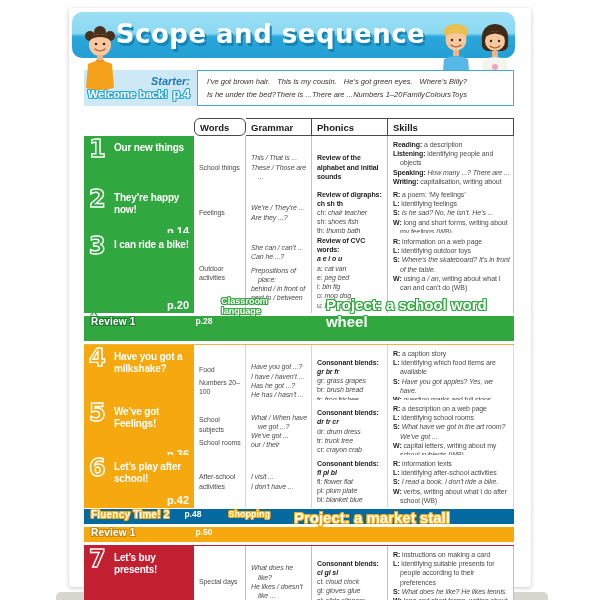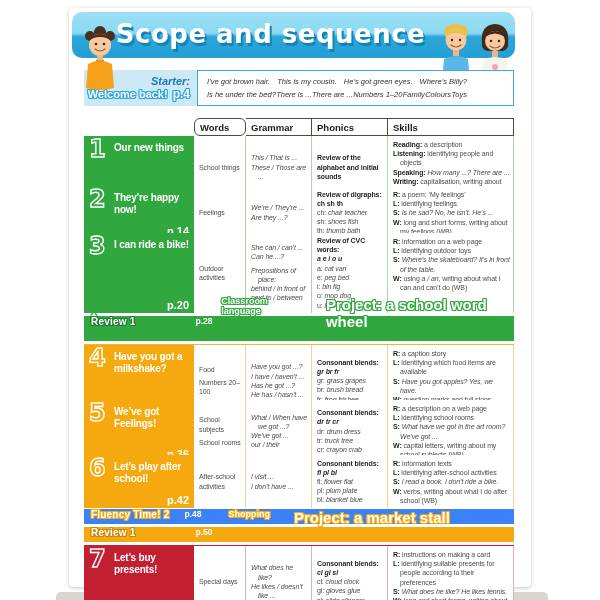--- a/index.html
+++ b/index.html
@@ -357,21 +357,21 @@
             <div class="ln"><span class="sg-n">pl: </span><span class="sg-i">plum  plate</span></div>
             <div class="ln"><span class="sg-n">bl: </span><span class="sg-i">blanket  blue</span></div>
           </div>
           <div class="cell c-skills">
             <div class="ln"><span class="sg-b">R:</span><span class="sg-n"> information texts</span></div>
             <div class="ln"><span class="sg-b">L:</span><span class="sg-n"> identifying after-school activities</span></div>
             <div class="ln"><span class="sg-b">S:</span><span class="sg-i"> I read a book. I don’t ride a bike.</span></div>
             <div class="ln"><span class="sg-b">W:</span><span class="sg-n"> verbs, writing about what I do after school (WB)</span></div>
           </div>
         </div>
-        <div class="bar fluency" style="background: #3b82f6; --oc: #f6a90e; margin-top: 3px; height: 15px;">
+        <div class="bar fluency" style="background: #0369a1; --oc: #f6a90e; margin-top: 3px; height: 15px;">
           <span class="bubble b-title">Fluency Time! 2</span>
           <span class="b-page">p.48</span>
           <span class="bubble b-topic">Shopping</span>
           <span class="bubble b-project">Project: a market stall</span>
         </div>
         <div class="bar review" style="background: rgb(246, 169, 14); --oc: #c9880a; margin-top: 3px; height: 15px;">
           <span class="bubble b-title">Review 1</span>
           <span class="b-page">p.50</span>
         </div>
         <div class="unit-row after-gap" style="--bg: #c21f31; --tint: #e7aeb4; --line: #c21f31; margin-top: 3px; height: 52px;">

